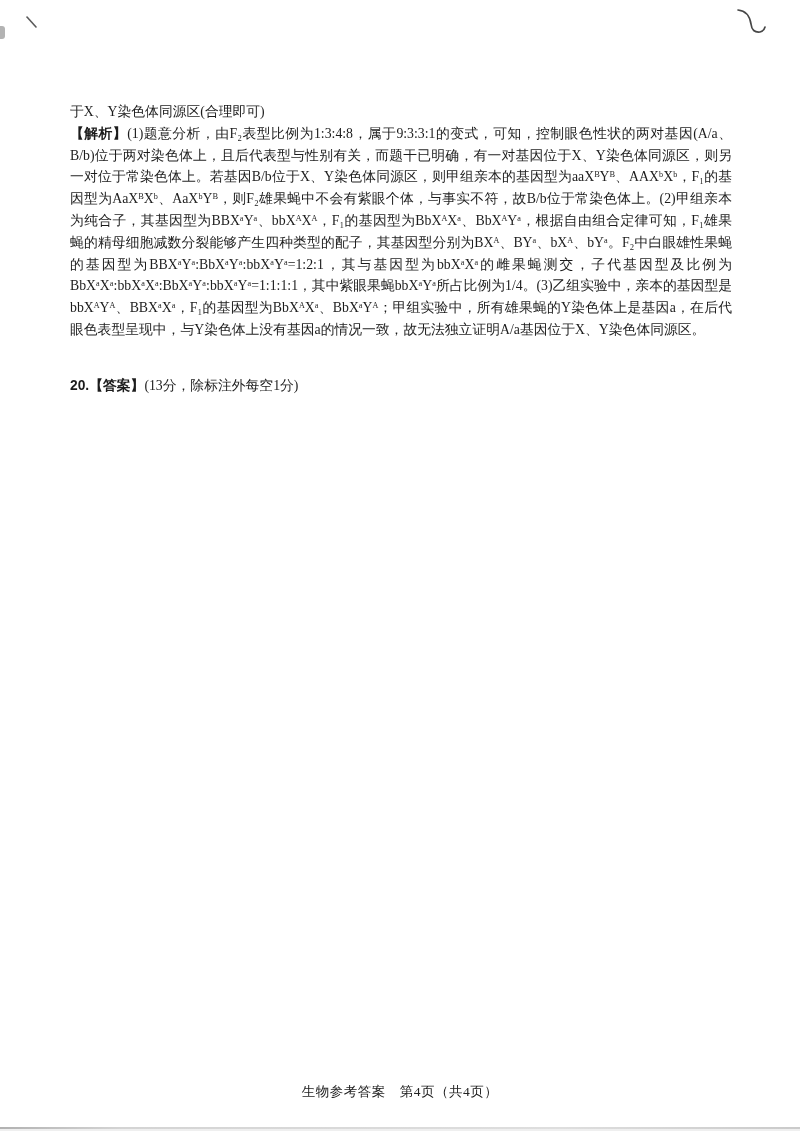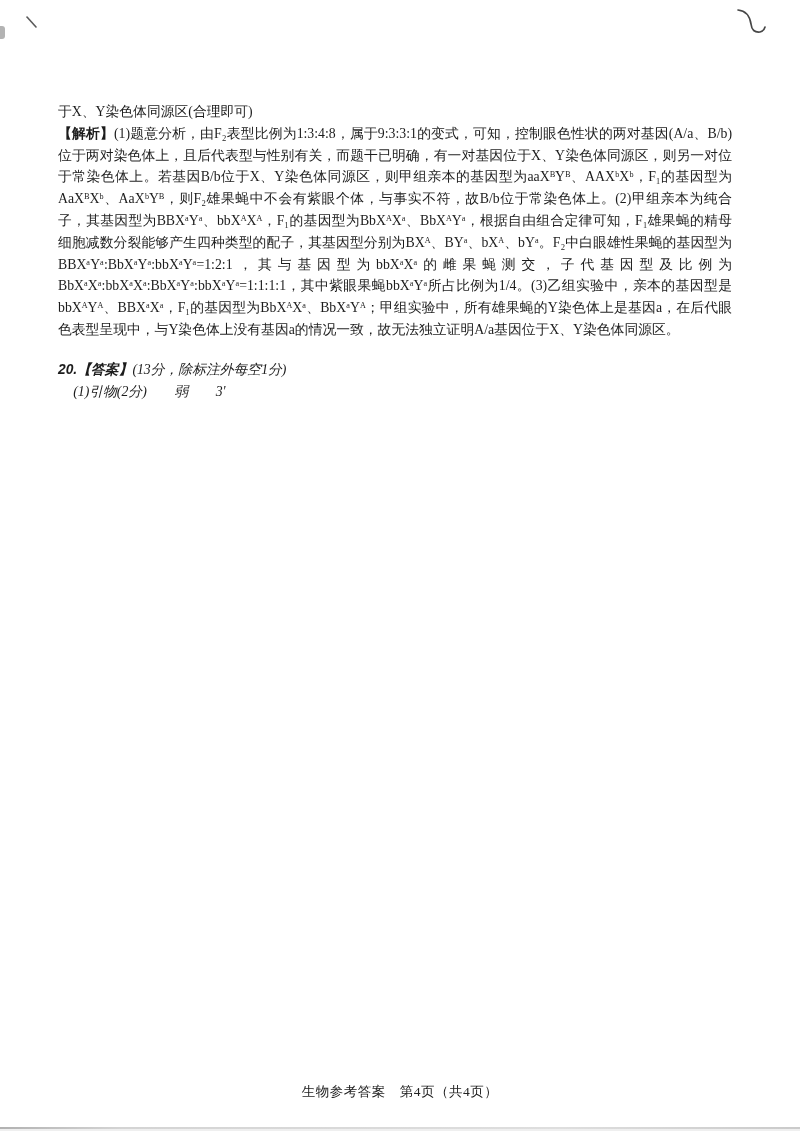--- a/index.html
+++ b/index.html
@@ -12,34 +12,34 @@
     width: 800px;
     height: 1131px;
     margin: 0 auto;
     background: #ffffff;
     overflow: hidden;
     font-family: "Liberation Serif", "DejaVu Serif", serif;
     color: #1c1c1c;
   }
   .content {
     position: absolute;
-    left: 58px;
+    left: 70px;
     right: 68px;
     top: 101px;
     font-size: 13.8px;
     line-height: 21.8px;
     text-align: justify;
     text-justify: inter-ideograph;
   }
   .content p { margin: 0; }
   .hd-label {
     font-family: "Liberation Sans", "DejaVu Sans", sans-serif;
     font-weight: bold;
   }
-  .q20-block { margin-top: 18px; font-style: italic; }
+  .q20-block { margin-top: 34px; }
   .answer-item { text-indent: 1.1em; }
   .footer {
     position: absolute;
     left: 0; right: 0;
     bottom: 30px;
     text-align: center;
     font-size: 13.5px;
     color: #222;
     letter-spacing: 0.5px;
   }
@@ -89,21 +89,20 @@
 
     <p>
       <span class="hd-label">【解析】</span><span>(1)题意分析，由F₂表型比例为1:3:4:8，属于9:3:3:1的变式，可知，控制眼色性状的两对基因(A/a、B/b)位于两对染色体上，且后代表型与性别有关，而题干已明确，有一对基因位于X、Y染色体同源区，则另一对位于常染色体上。若基因B/b位于X、Y染色体同源区，则甲组亲本的基因型为aaXᴮYᴮ、AAXᵇXᵇ，F₁的基因型为AaXᴮXᵇ、AaXᵇYᴮ，则F₂雄果蝇中不会有紫眼个体，与事实不符，故B/b位于常染色体上。(2)甲组亲本为纯合子，其基因型为BBXᵃYᵃ、bbXᴬXᴬ，F₁的基因型为BbXᴬXᵃ、BbXᴬYᵃ，根据自由组合定律可知，F₁雄果蝇的精母细胞减数分裂能够产生四种类型的配子，其基因型分别为BXᴬ、BYᵃ、bXᴬ、bYᵃ。F₂中白眼雄性果蝇的基因型为BBXᵃYᵃ:BbXᵃYᵃ:bbXᵃYᵃ=1:2:1，其与基因型为bbXᵃXᵃ的雌果蝇测交，子代基因型及比例为BbXᵃXᵃ:bbXᵃXᵃ:BbXᵃYᵃ:bbXᵃYᵃ=1:1:1:1，其中紫眼果蝇bbXᵃYᵃ所占比例为1/4。(3)乙组实验中，亲本的基因型是bbXᴬYᴬ、BBXᵃXᵃ，F₁的基因型为BbXᴬXᵃ、BbXᵃYᴬ；甲组实验中，所有雄果蝇的Y染色体上是基因a，在后代眼色表型呈现中，与Y染色体上没有基因a的情况一致，故无法独立证明A/a基因位于X、Y染色体同源区。</span>
     </p>
 
     <div class="q20-block">
       <p>
         <span class="hd-label">20.</span><span class="hd-label">【答案】</span><span>(13分，除标注外每空1分)</span>
       </p>
 
-      <p class="answer-item">(1)引物(2分)　　弱　　3'</p>
 
     </div>
 
   </div>
 
   <div class="footer">
     <span>生物参考答案　第4页（共4页）</span>
   </div>
 
   <div class="scan-edge-bottom"></div>

